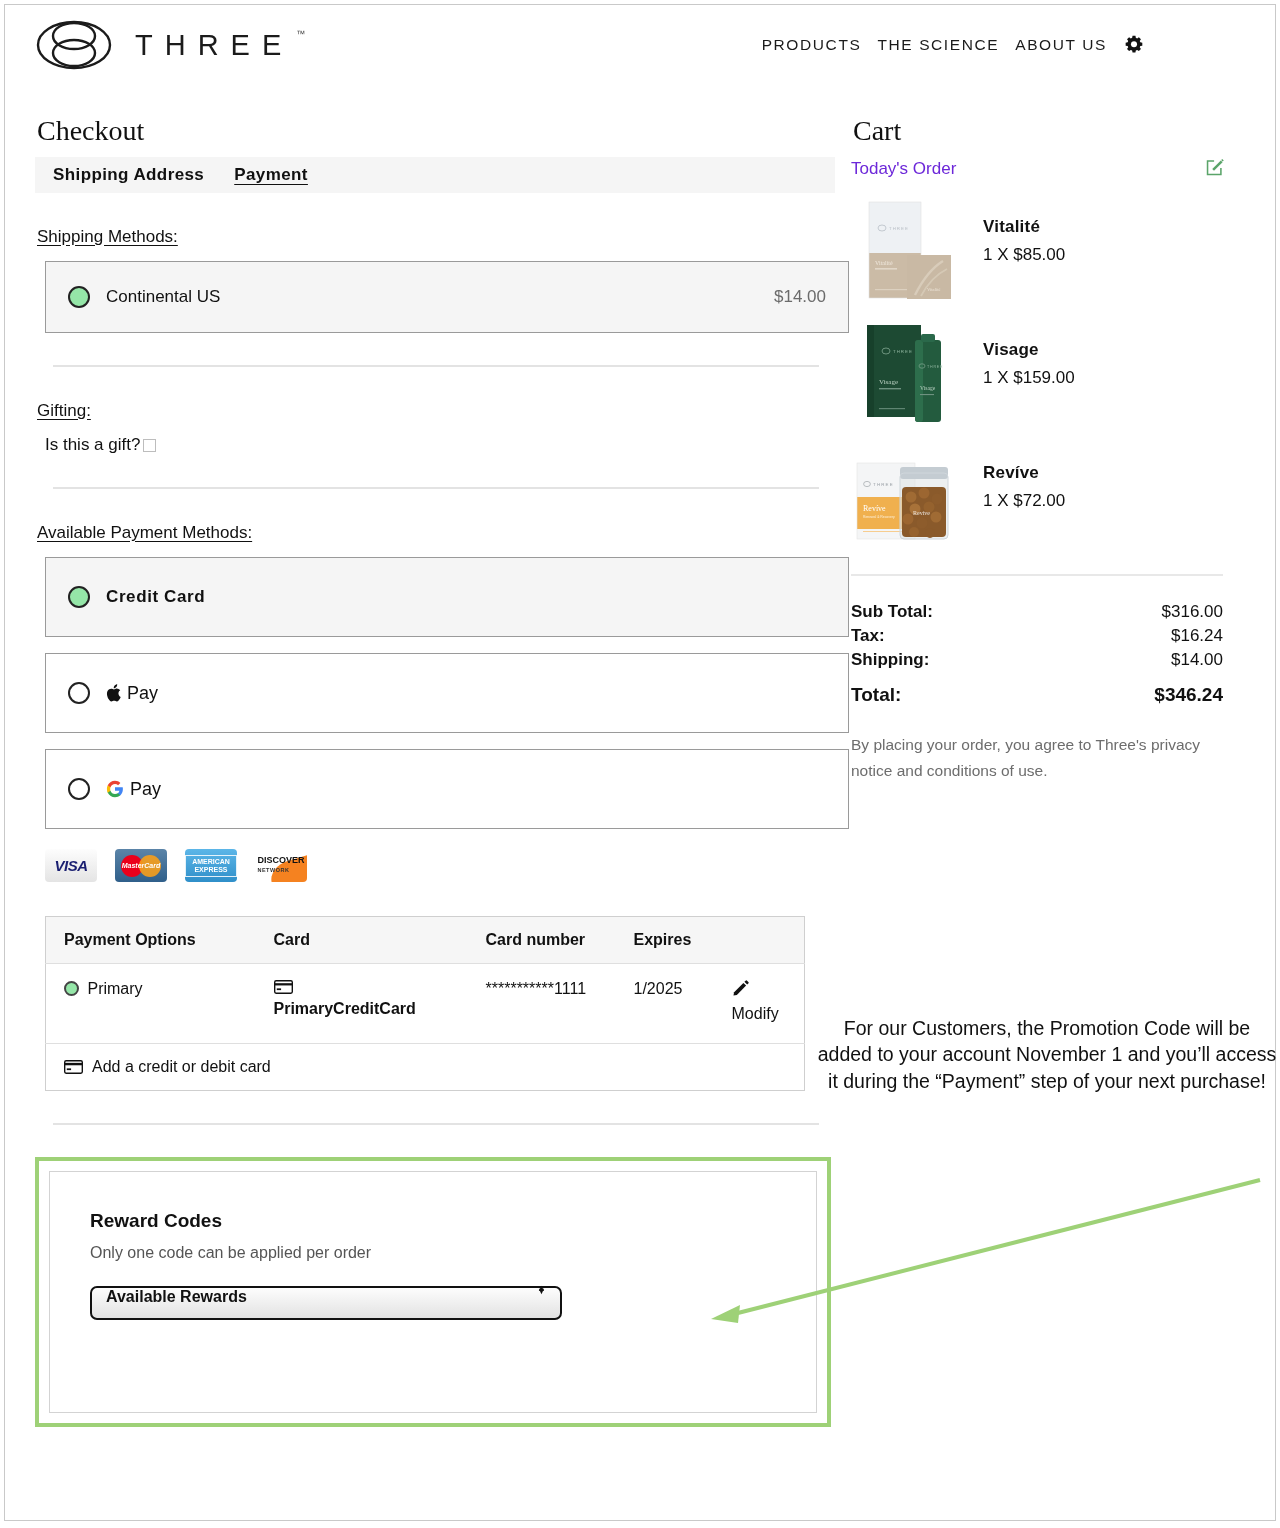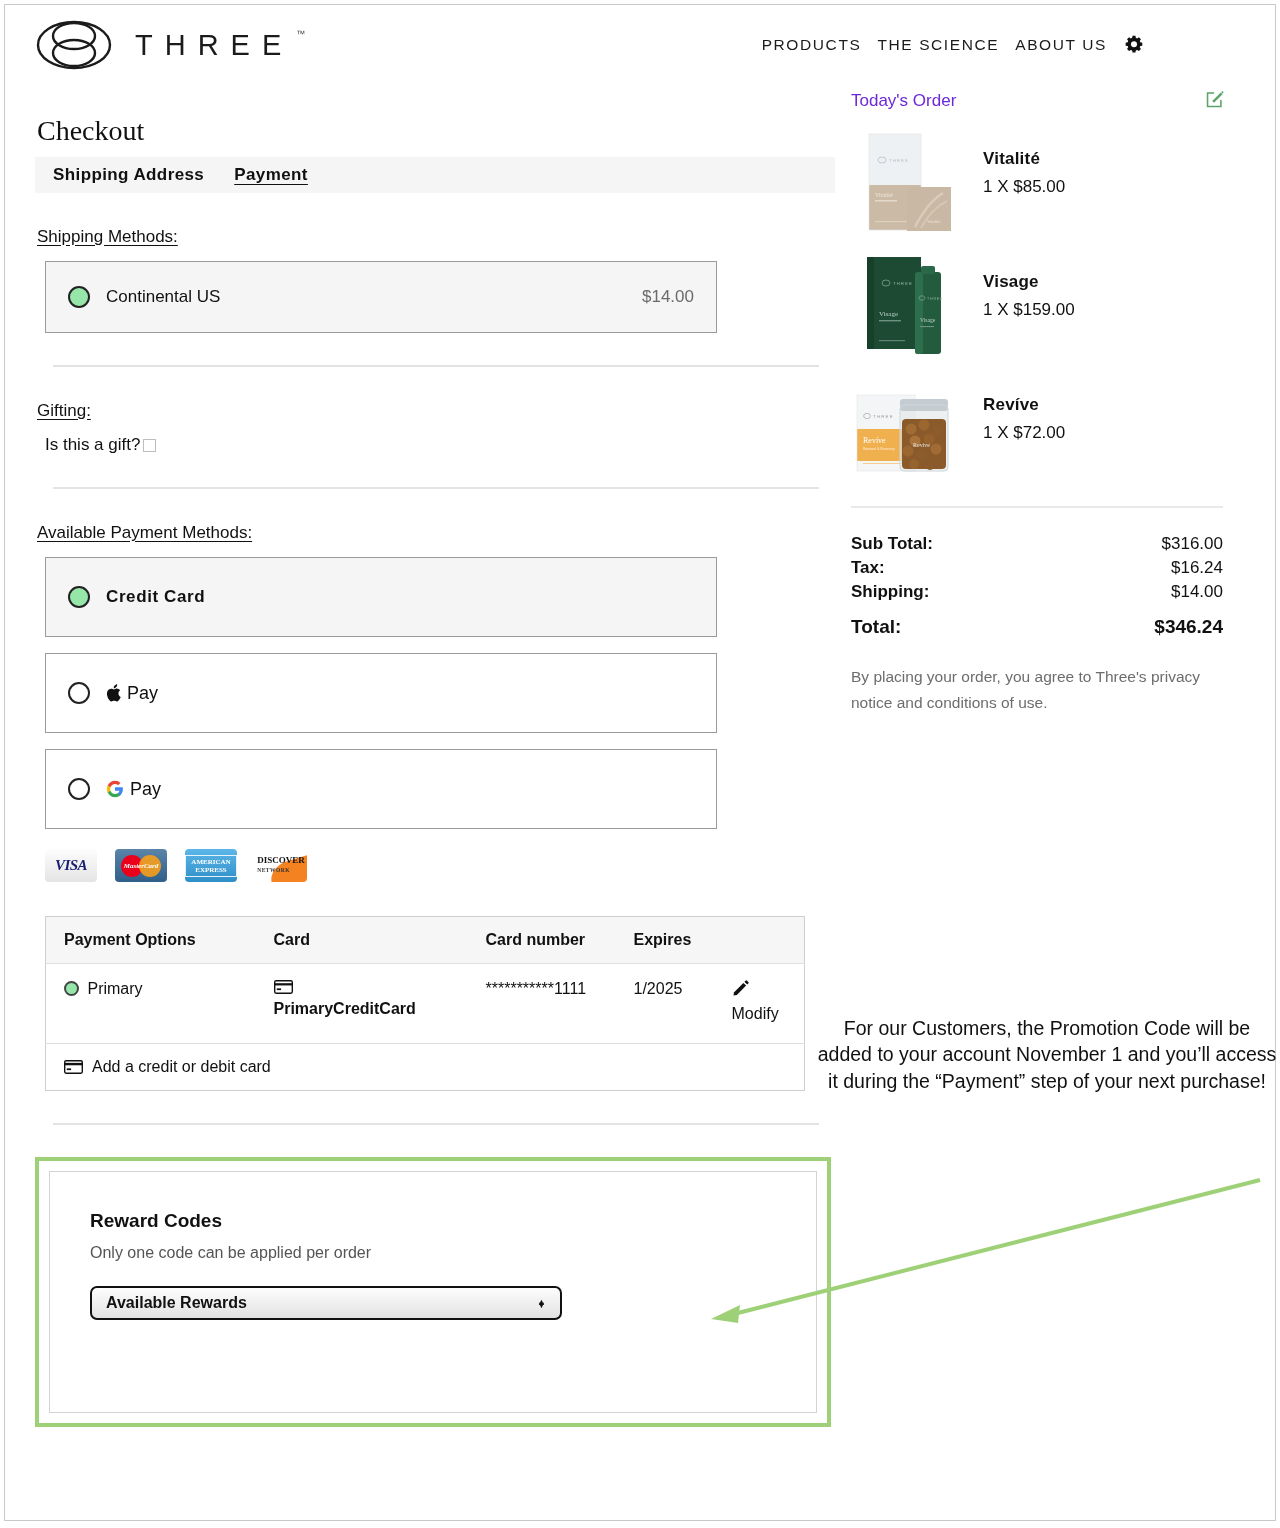--- a/index.html
+++ b/index.html
@@ -75,21 +75,21 @@
   .field-label {
     font-size: 17px; color: #111; text-decoration: underline;
     text-underline-offset: 3px; margin: 34px 0 14px 2px; display: inline-block;
   }
 
   
   .option-box {
     border: 1px solid #9a9a9a; background: #fff;
     display: flex; align-items: center;
     padding: 0 22px; height: 72px;
-    margin: 0 0 16px 10px; width: 672px;
+    margin: 0 0 16px 10px; width: 804px;
     cursor: pointer;
   }
   .option-box.selected { background: #f5f5f5; }
   .option-box.tall { height: 80px; }
   .radio {
     width: 22px; height: 22px; border-radius: 50%;
     border: 2px solid #222; background: #fff; flex: none;
     margin-right: 16px;
   }
   .radio.on { background: #95e6a8; }
@@ -106,21 +106,21 @@
   .gift-row {
     display: flex; align-items: center; gap: 3px;
     margin: 0 0 0 10px; font-size: 17px;
   }
   .checkbox {
     width: 13px; height: 13px; border: 1px solid #bdbdbd;
     background: #fff; display: inline-block; cursor: pointer;
   }
 
   
-  .card-logos { display: flex; gap: 18px; margin: 20px 0 0 10px; font-family: Liberation Serif, serif; }
+  .card-logos { display: flex; gap: 18px; margin: 20px 0 0 10px; }
   .cardlogo {
     width: 52px; height: 33px; border-radius: 4px;
     display: flex; align-items: center; justify-content: center;
     font-size: 8px; font-weight: 700; color: #fff; overflow: hidden;
     position: relative;
   }
   .cl-visa {
     background: linear-gradient(#fdfdfd,#e4e4e4);
     color: #1a1f71; font-style: italic; font-size: 15px; letter-spacing: -.5px;
   }
@@ -188,21 +188,21 @@
   .reward-inner {
     border: 1px solid #d3d3d3; background: #fff;
     padding: 38px 40px 58px 40px; height: 242px;
   }
   .reward-title { font-size: 19px; font-weight: 700; color: #111; }
   .reward-sub { font-size: 16px; color: #555; margin-top: 12px; }
   .reward-select {
     margin-top: 24px; width: 472px; height: 34px;
     border: 2px solid #111; border-radius: 7px;
     background: linear-gradient(#fdfdfd,#e2e2e2);
-    display: flex; align-items: center; padding: 0 14px;
+    display: flex; align-items: flex-start; padding: 0 14px;
     font-size: 16px; font-weight: 700; color: #111;
     cursor: pointer; position: relative;
   }
   .sel-arrows {
     margin-left: auto; display: flex; flex-direction: column;
     gap: 3px; line-height: 0;
   }
   .sel-arrows i { font-style: normal; font-size: 9px; }
 
   
@@ -420,20 +420,21 @@
             <span class="sel-arrows">
               <i>▲</i>
                 <i>▼</i>
             </span>
           </div>
         </div>
       </div>
     </div>
 
     <div class="col-right">
+      <h1 class="section-title">Cart</h1>
 
       <div class="cart-head">
         <span class="cart-sub">Today's Order</span>
         <span class="edit-icon">
           <svg width="20" height="20" viewBox="0 0 22 22">
             <path d="M17.5 12v7.2H2.8V4.5H10" fill="none" stroke="#5aa469" stroke-width="1.7"></path>
             <path d="M8 13.2 17.4 3.8l1.9 1.9L9.9 15z" fill="#5aa469"></path>
             <path d="M18.4 2.8 20 4.4" stroke="#5aa469" stroke-width="1.7" fill="none"></path>
           </svg>
         </span>

